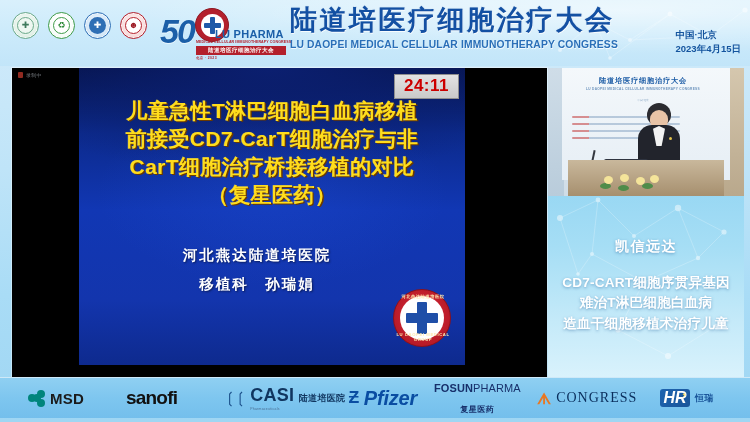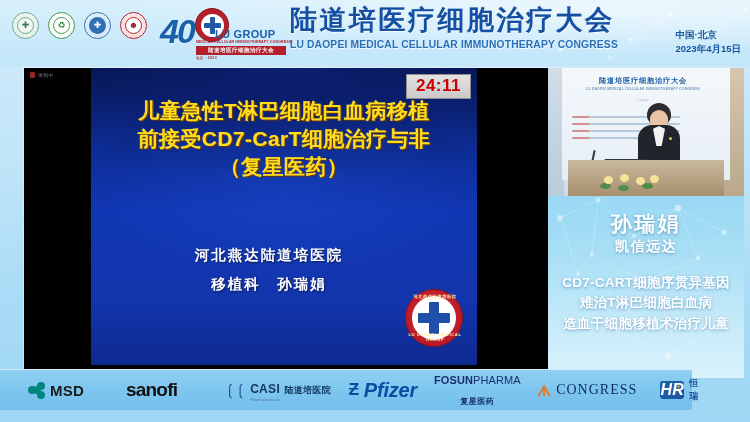--- a/index.html
+++ b/index.html
@@ -85,21 +85,21 @@
   #hdr-sub {
     font-size:10.3px; font-weight:bold; color:#2a6fb8; letter-spacing:.15px;
     white-space:nowrap; margin-top:2px;
     text-shadow:0.5px 0.5px 0 rgba(255,255,255,.8);
   }
   #hdr-date { position:absolute; right:9px; top:28px; text-align:left; }
   #hdr-date div { font-size:9.5px; font-weight:bold; color:#14549e; line-height:1.45; white-space:nowrap; }
 
   
   #video-frame {
-    position:absolute; left:24px; top:68px; width:535px; height:334px;
+    position:absolute; left:12px; top:68px; width:535px; height:334px;
     background:#000;
     box-shadow:0 0 0 1px rgba(255,255,255,.35);
   }
   #video-tag {
     position:absolute; left:6px; top:4px; display:flex; align-items:center; gap:3px;
     opacity:.75;
   }
   #video-tag .dot { width:5px; height:6px; background:#c0392b; border-radius:1px; }
   #video-tag .txt { font-size:5px; color:#9aa0a6; letter-spacing:.3px; white-space:nowrap; }
 
@@ -216,39 +216,39 @@
   }
   #sp-topic {
     position:absolute; left:4px; top:205px; width:188px; text-align:center;
     font-size:13.6px; font-weight:bold; color:#ffffff; line-height:1.5; letter-spacing:.2px;
     text-shadow:0 1px 3px rgba(30,90,150,.5);
   }
   #sp-topic span { display:block; white-space:nowrap; }
 
   
   #sponsor-bar {
-    position:absolute; left:0; bottom:12px; width:692px; height:41px;
+    position:absolute; left:0; bottom:4px; width:750px; height:41px;
     background:linear-gradient(180deg,#8fd0f2 0%,#7ec6ef 50%,#74bfec 100%);
     border-top:1px solid rgba(255,255,255,.65);
     display:flex; align-items:center;margin-top:32px;
   }
   .sp { position:absolute; display:flex; align-items:center; gap:5px; }
 
   .msd-mark { width:17px; height:17px; position:relative; }
   .msd-mark i { position:absolute; width:8px; height:8px; background:#00857c; border-radius:50%; }
   .msd-mark i:nth-child(1){ left:0; top:4.5px; }
   .msd-mark i:nth-child(2){ left:9px; top:0; }
   .msd-mark i:nth-child(3){ left:9px; top:9px; }
   .msd-mark i:nth-child(4){ left:4.5px; top:4.5px; background:#00857c; }
   .msd-txt { font-size:15px; font-weight:bold; color:#1b1b1b; letter-spacing:.2px; }
 
   .sanofi-txt { font-size:19px; font-weight:bold; color:#111; letter-spacing:-0.8px; }
 
   .casi-wave { font-size:15px; color:#1b4f8a; font-weight:bold; letter-spacing:-2px; }
-  .casi-main { font-size:12px; font-weight:bold; color:#10355f; letter-spacing:.3px; }
+  .casi-main { font-size:18px; font-weight:bold; color:#10355f; letter-spacing:.3px; }
   .casi-cn { font-size:9px; font-weight:bold; color:#10355f; letter-spacing:.3px; }
   .casi-sub { font-size:3.4px; color:#4a6c90; letter-spacing:.3px; display:block; margin-top:1px; }
 
   .pf-mark { font-size:16px; font-weight:bold; color:#0a4da2; transform:scaleX(1.1); }
   .pf-txt { font-size:20px; font-weight:bold; font-style:italic; color:#0a4da2; letter-spacing:-.2px; }
 
   .fosun-en { font-size:11px; font-weight:bold; color:#17306b; letter-spacing:.1px; }
   .fosun-en em { font-style:normal; font-weight:normal; }
   .fosun-cn { font-size:8px; font-weight:bold; color:#17306b; letter-spacing:.5px; display:block; text-align:center; }
 
@@ -297,27 +297,27 @@
       </div>
     <div class="mini-logo ml3">
         <div class="mini-inner">✚</div>
       </div>
     <div class="mini-logo ml4">
         <div class="mini-inner">☻</div>
       </div>
   </div>
 
   <div id="conf-emblem">
-    <div class="emb-30">40</div>
+    <div class="emb-30">50</div>
     <div class="emb-circle">
       <div class="emb-cross-wrap">
           <div class="emb-cross"></div>
         </div>
     </div>
-    <div class="emb-name">LU GROUP</div>
+    <div class="emb-name">LU PHARMA</div>
     <div class="emb-sub1">MEDICAL CELLULAR IMMUNOTHERAPY CONGRESS</div>
     <div class="emb-sub2">陆道培医疗细胞治疗大会</div>
     <div class="emb-sub3">北京 · 2023</div>
   </div>
 
   <div id="hdr-title-zone">
     <div id="hdr-title">陆道培医疗细胞治疗大会</div>
     <div id="hdr-sub">LU DAOPEI MEDICAL  CELLULAR IMMUNOTHERAPY CONGRESS</div>
   </div>
 
@@ -334,20 +334,21 @@
     <div class="txt">录制中</div>
   </div>
 
   <div id="slide">
 
     <div id="timer">24:11</div>
 
     <div id="slide-title">
       <span class="ln">儿童急性T淋巴细胞白血病移植</span>
       <span class="ln">前接受CD7-CarT细胞治疗与非</span>
+      <span class="ln">CarT细胞治疗桥接移植的对比</span>
       <span class="ln">（复星医药）</span>
     </div>
 
     <div id="slide-affil">河北燕达陆道培医院</div>
     <div id="slide-dept">移植科　孙瑞娟</div>
 
     <div id="slide-logo">
       <div class="arc-top">河北燕达陆道培医院</div>
       <div class="ring">
           <div class="cross"></div>
@@ -412,21 +413,20 @@
       <u style="left:2px; bottom:3px;"></u>
         <u style="left:20px; bottom:1px;"></u>
         <u style="left:44px; bottom:3px;"></u>
       <b style="left:6px; bottom:8px;"></b>
         <b style="left:22px; bottom:10px;"></b>
       <b style="left:38px; bottom:7px;"></b>
         <b style="left:52px; bottom:9px;"></b>
     </div>
   </div>
 
-  <div id="sp-name">孙瑞娟</div>
   <div id="sp-org">凯信远达</div>
   <div id="sp-topic">
     <span>CD7-CART细胞序贯异基因</span>
     <span>难治T淋巴细胞白血病</span>
     <span>造血干细胞移植术治疗儿童</span>
   </div>
 </div>
 
 <div id="sponsor-bar">
 

